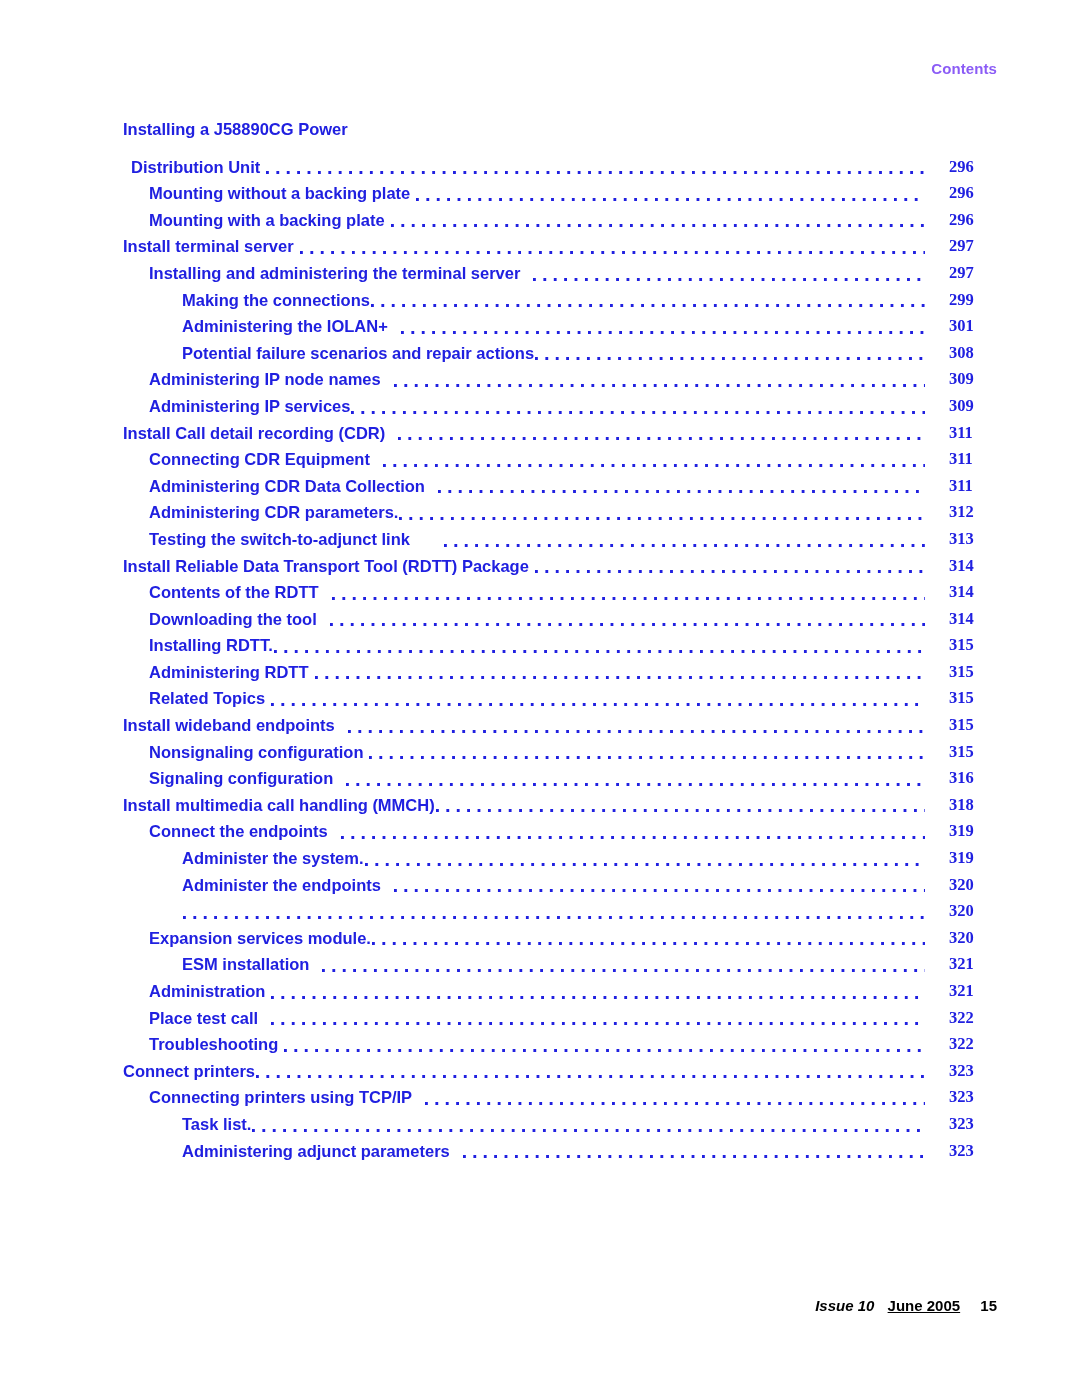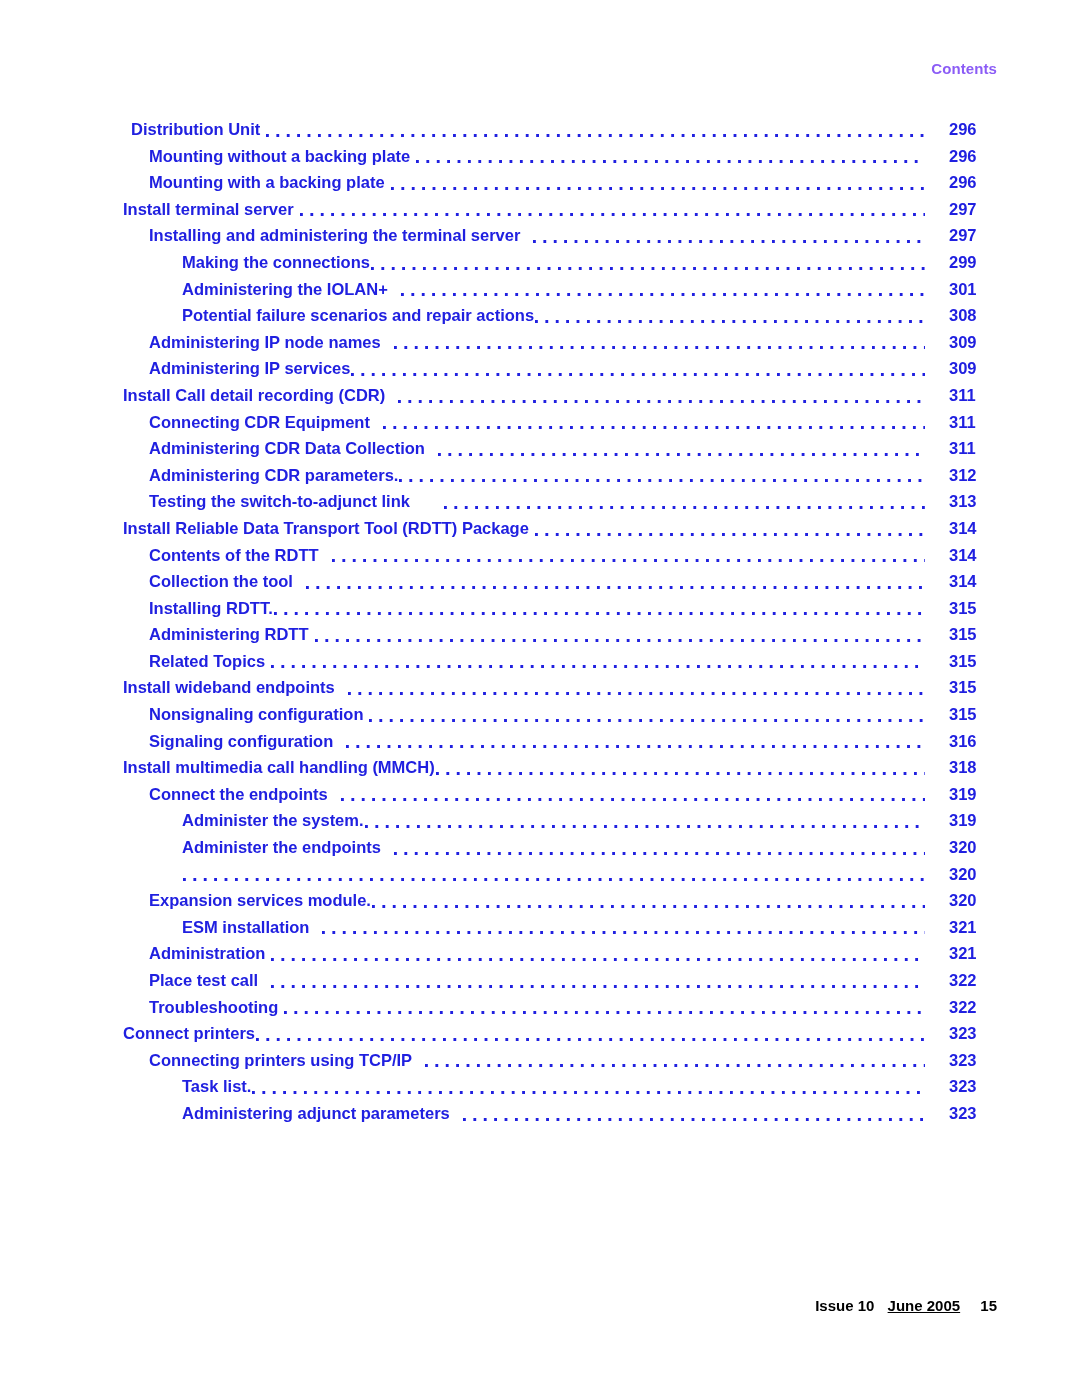--- a/index.html
+++ b/index.html
@@ -48,21 +48,21 @@
     font-size: 16.5px;
     font-weight: bold;
     color: #2020e0;
     height: 26.6px;
     line-height: 26.6px;
     white-space: nowrap;
   }
 
   
   .lvl-0  { padding-left: 0px; }
-  .lvl-0b { padding-left: 8px; }   
+  .lvl-0b { padding-left: 8px; margin-top: 11px; }   
   .lvl-1  { padding-left: 26px; }
   .lvl-2  { padding-left: 59px; }
 
   .entry-title {
     flex: 0 0 auto;
   }
 
   
   .gap-sm  .leaders { margin-left: 6px; }
   .gap-med .leaders { margin-left: 13px; }
@@ -92,45 +92,51 @@
 
   .page-num {
     flex: 0 0 auto;
     width: 58px;
     text-align: left;
     padding-left: 24px;
     box-sizing: border-box;
     font-size: 16.5px;
     font-weight: bold;
     color: #2020e0;
+    font-family: Liberation Serif, serif;
   }
   .page-num.blank { color: transparent; }
 
   
   .footer {
     position: absolute;
     bottom: 83px;
     right: 83px;
     font-size: 15px;
     font-weight: bold;
     color: #000000;
     white-space: nowrap;
   }
-  .footer .issue   { margin-right: 9px; }
+  .footer .issue   { margin-right: 9px; font-style: italic; }
   .footer .date    { margin-right: 16px; text-decoration: underline; }
   .footer .folio   { }
 </style>
 </head>
 <body>
 
 <div class="page">
 
   <div class="running-header">Contents</div>
 
   <div class="toc" id="toc-list">
+      <div class="toc-entry lvl-0 gap-none no-leaders">
+        <span class="entry-title">Installing a J58890CG Power</span>
+        <span class="leaders"></span>
+        <span class="page-num blank"></span>
+      </div>
       <div class="toc-entry lvl-0b gap-sm">
         <span class="entry-title">Distribution Unit</span>
         <span class="leaders"></span>
         <span class="page-num">296</span>
       </div>
       <div class="toc-entry lvl-1 gap-sm">
         <span class="entry-title">Mounting without a backing plate</span>
         <span class="leaders"></span>
         <span class="page-num">296</span>
       </div>
@@ -203,21 +209,21 @@
         <span class="entry-title">Install Reliable Data Transport Tool (RDTT) Package</span>
         <span class="leaders"></span>
         <span class="page-num">314</span>
       </div>
       <div class="toc-entry lvl-1 gap-med">
         <span class="entry-title">Contents of the RDTT</span>
         <span class="leaders"></span>
         <span class="page-num">314</span>
       </div>
       <div class="toc-entry lvl-1 gap-med">
-        <span class="entry-title">Collection the tool</span>
+        <span class="entry-title">Downloading the tool</span>
         <span class="leaders"></span>
         <span class="page-num">314</span>
       </div>
       <div class="toc-entry lvl-1 gap-none">
         <span class="entry-title">Installing RDTT.</span>
         <span class="leaders"></span>
         <span class="page-num">315</span>
       </div>
       <div class="toc-entry lvl-1 gap-sm">
         <span class="entry-title">Administering RDTT</span>

